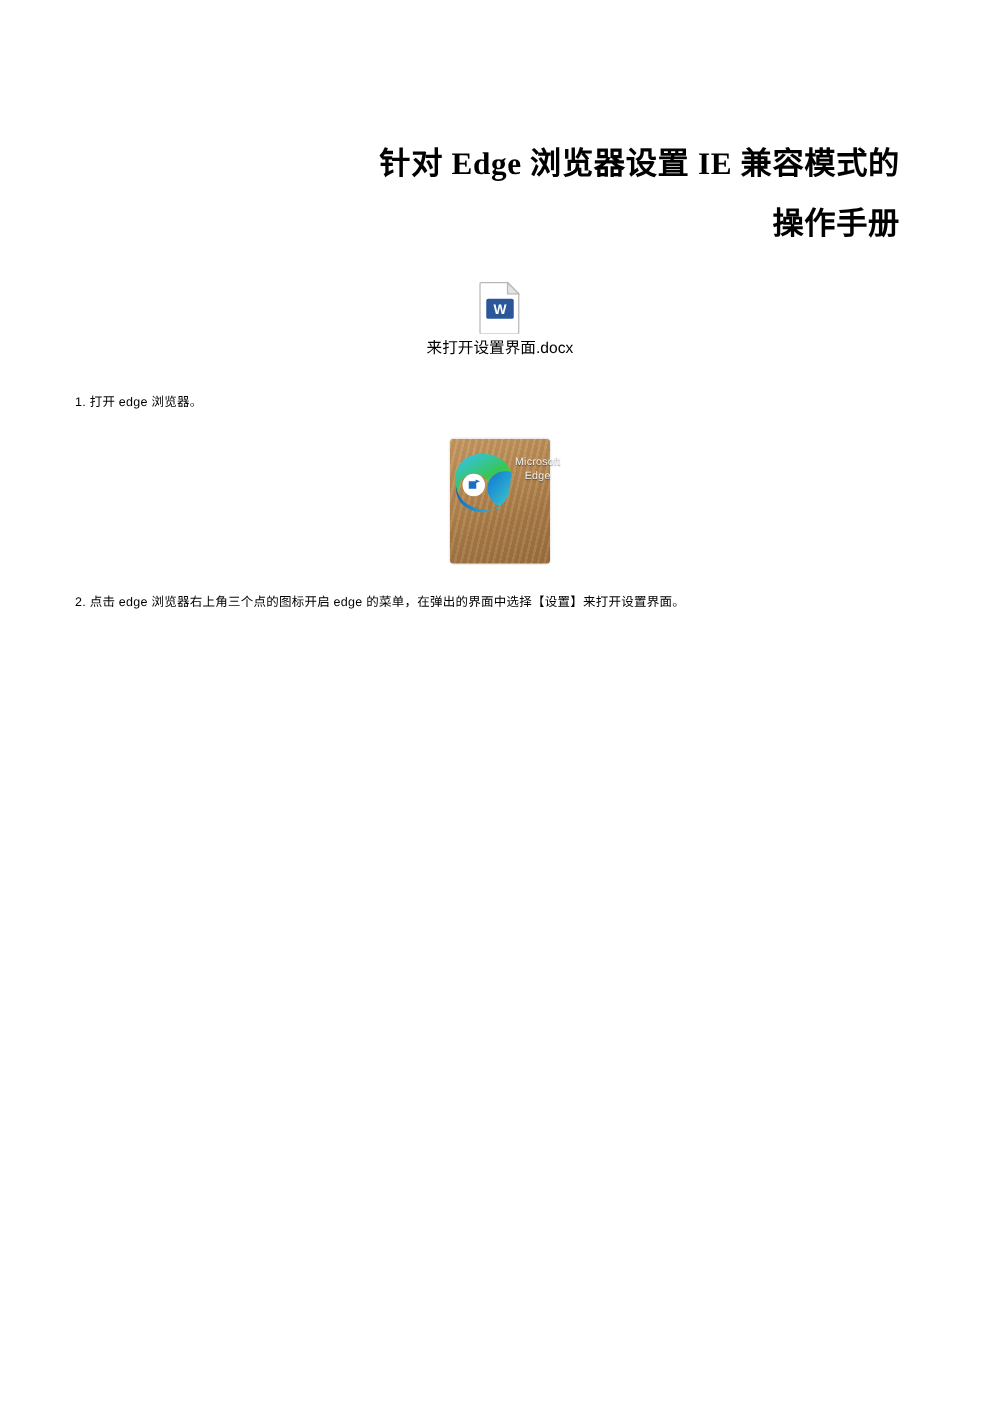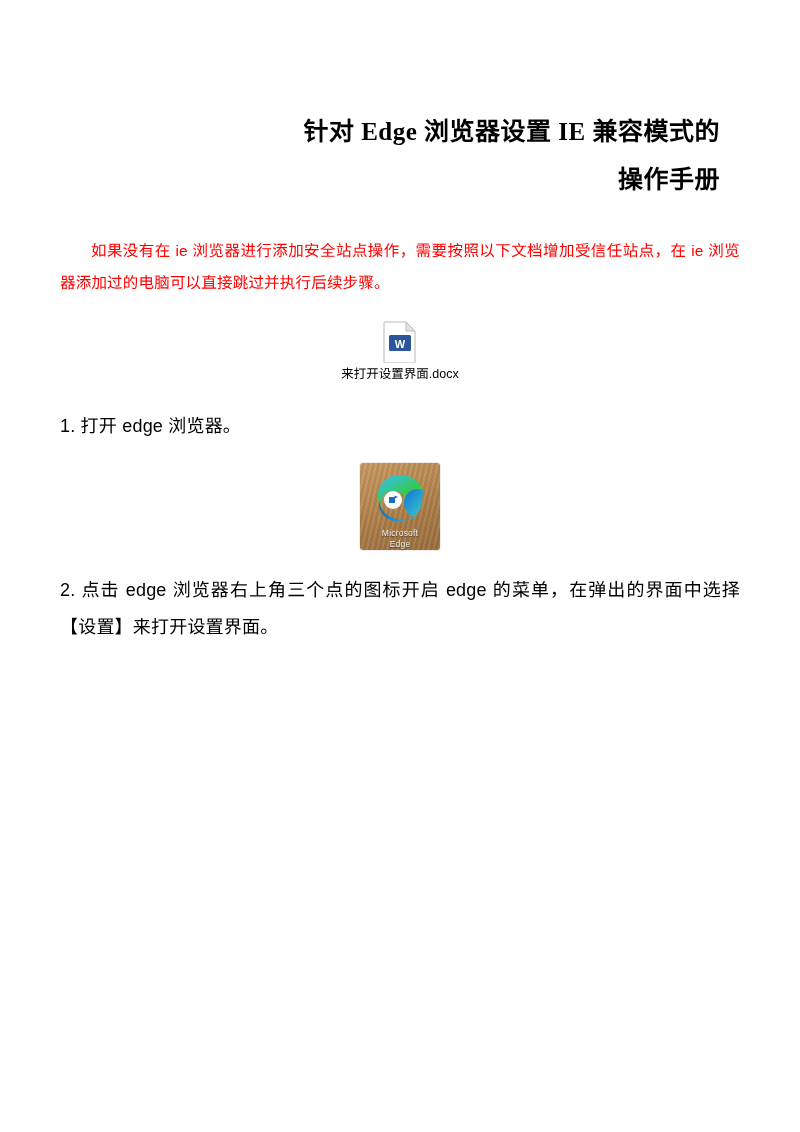--- a/index.html
+++ b/index.html
@@ -57,45 +57,43 @@
     display: block;
   }
   .attachment .file-name {
     font-size: 12.5px;
     line-height: 1.35;
     color: #000;
     margin-top: 3px;
     word-break: break-all;
   }
   .para {
-    font-size: 18px;
+    font-size: 10px;
     line-height: 2.05;
     margin: 26px 0 0 0;
     text-align: justify;
     letter-spacing: 0.2px;
   }
   .para.step2 {
     margin-top: 22px;
   }
   .edge-figure {
     margin: 18px auto 0 auto;
     width: 80px;
   }
   .edge-tile {
     width: 80px;
-    height: 87px;
+    height: 100px;
     border-radius: 3px;
     background:
       repeating-linear-gradient(103deg, rgba(255,255,255,0.07) 0px, rgba(255,255,255,0.07) 2px, rgba(0,0,0,0.05) 2px, rgba(0,0,0,0.05) 5px),
       linear-gradient(160deg, #c89a62 0%, #b98a52 35%, #a87a46 65%, #9c6f3e 100%);
     position: relative;
     box-shadow: 0 0 0 1px rgba(0,0,0,0.07);
     display: flex;
-    flex-direction: column;
-    align-items: center;
     justify-content: flex-start;
     padding-top: 9px;
     box-sizing: border-box;
   }
   .edge-logo {
     width: 52px;
     height: 52px;
     display: block;
   }
   .edge-caption {
@@ -111,21 +109,20 @@
 </head>
 <body>
 
 <div class="page">
 
   <h1 class="doc-title">
     <span>针对 Edge 浏览器设置 IE 兼容模式的</span>
     <span class="line2">操作手册</span>
   </h1>
 
-  <p class="red-note">如果没有在 ie 浏览器进行添加安全站点操作，需要按照以下文档增加受信任站点，在 ie 浏览器添加过的电脑可以直接跳过并执行后续步骤。</p>
 
   <div class="attachment">
     <span class="file-icon">
       <svg width="34" height="42" viewBox="0 0 34 42" xmlns="http://www.w3.org/2000/svg">
         <path d="M2 1 h21 l9 9 v31 a1 1 0 0 1 -1 1 H2 a1 1 0 0 1 -1 -1 V2 a1 1 0 0 1 1 -1 z" fill="#ffffff" stroke="#b8b8b8" stroke-width="1"></path>
         <path d="M23 1 l9 9 h-9 z" fill="#e3e3e3" stroke="#b8b8b8" stroke-width="1"></path>
         <rect x="6" y="14" width="22" height="16" rx="1.5" fill="#2b579a"></rect>
         <text x="17" y="26.5" font-family="Liberation Sans, sans-serif" font-size="11" font-weight="bold" fill="#ffffff" text-anchor="middle">W</text>
       </svg>
     </span>

